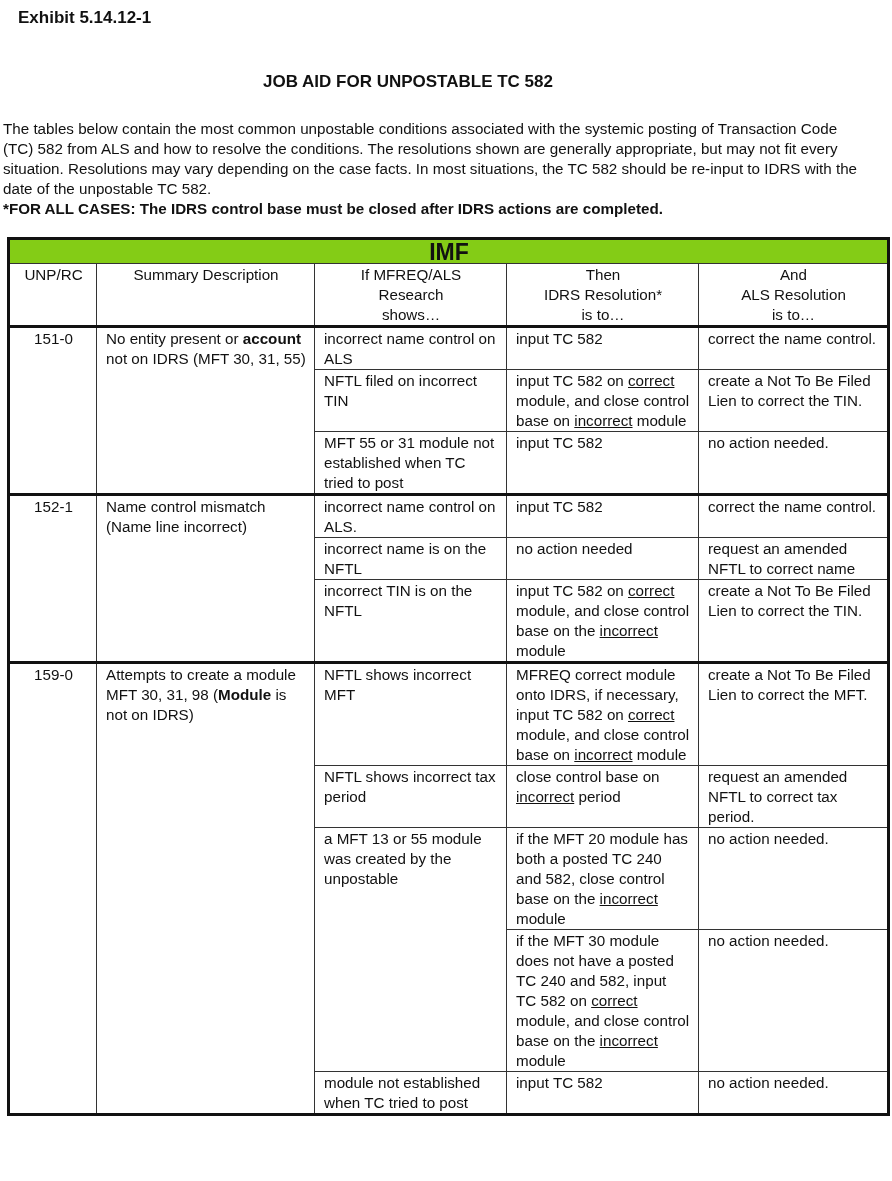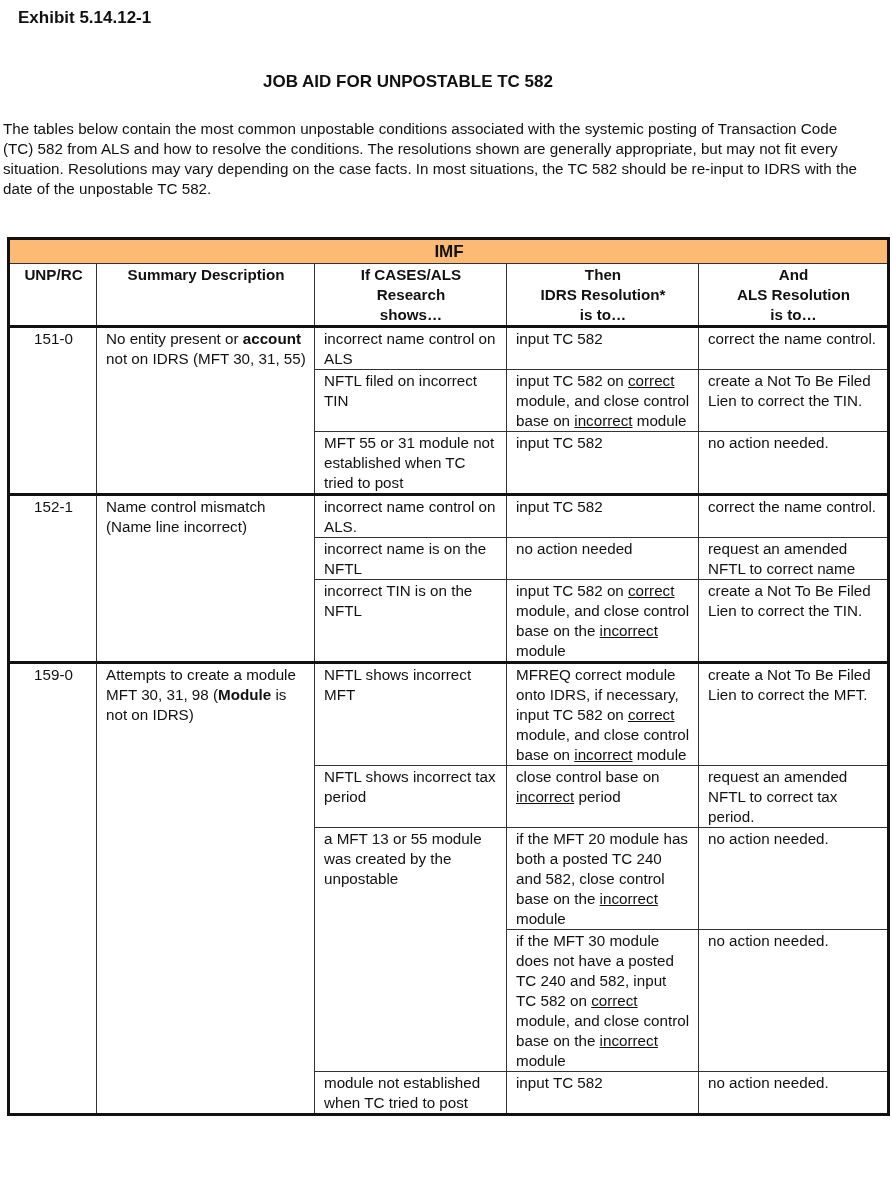--- a/index.html
+++ b/index.html
@@ -13,52 +13,53 @@
   .intro .bold { font-weight: bold; display: block; }
 
   table.grid {
     position: absolute; left: 7px; top: 237px; width: 880px;
     border-collapse: collapse; table-layout: fixed;
     border: 3px solid #111; font-size: 15.2px; line-height: 20px;
   }
   table.grid td, table.grid th {
     border: 1px solid #333; vertical-align: top; padding: 1px 8px 0 9px;
   }
-  .imf-row th { background: #fdba74; font-weight: bold; text-align: center; font-size: 17px; padding: 1px 0; line-height: 22px; border-bottom: 1px solid #333; }
-  .hdr-row th { font-weight: bold; vertical-align: middle; padding: 2px 4px 1px; border-bottom: 1px solid #222; margin-left: 16px; }
+  .imf-row th { background: #84cc16; font-weight: bold; text-align: center; font-size: 23px; padding: 1px 0; line-height: 22px; border-bottom: 1px solid #333; }
+  .hdr-row th { font-weight: normal; vertical-align: middle; padding: 2px 4px 1px; border-bottom: 1px solid #222; margin-left: 16px; }
   td.code { text-align: center; padding-left: 2px; padding-right: 2px; }
   tr.group-start td { border-top: 3px solid #111; }
   u { text-decoration: underline; }
   b { font-weight: bold; }
 </style>
 </head>
 <body>
 
 <div class="exhibit">Exhibit 5.14.12-1</div>
 <div class="title">JOB AID FOR UNPOSTABLE TC 582</div>
 <div class="intro">
   <span>The tables below contain the most common unpostable conditions associated with the systemic posting of Transaction Code (TC) 582 from ALS and how to resolve the conditions. The resolutions shown are generally appropriate, but may not fit every situation. Resolutions may vary depending on the case facts. In most situations, the TC 582 should be re-input to IDRS with the date of the unpostable TC 582.</span>
+  <span class="bold">*FOR ALL CASES: The IDRS control base must be closed after IDRS actions are completed.</span>
 </div>
 
 <table class="grid">
   <colgroup>
     <col style="width:88px">
       <col style="width:218px">
       <col style="width:192px">
       <col style="width:192px">
       <col style="width:190px">
   </colgroup>
   <tbody>
       <tr class="imf-row">
     <th colspan="5">IMF</th>
   </tr>
   <tr class="hdr-row">
     <th><span>UNP/RC</span></th>
     <th><span>Summary Description</span></th>
-    <th><span>If CASES/ALS</span><br><span>Research</span><br><span>shows…</span></th>
+    <th><span>If MFREQ/ALS</span><br><span>Research</span><br><span>shows…</span></th>
     <th><span>Then</span><br><span>IDRS Resolution*</span><br><span>is to…</span></th>
     <th><span>And</span><br><span>ALS Resolution</span><br><span>is to…</span></th>
   </tr>
 
   <tr class="group-start">
     <td class="code" rowspan="3">151-0</td>
     <td rowspan="3"><span>No entity present or </span><b>account</b><span> not on IDRS (MFT 30, 31, 55)</span></td>
     <td>incorrect name control on ALS</td>
     <td>input TC 582</td>
     <td>correct the name control.</td>

